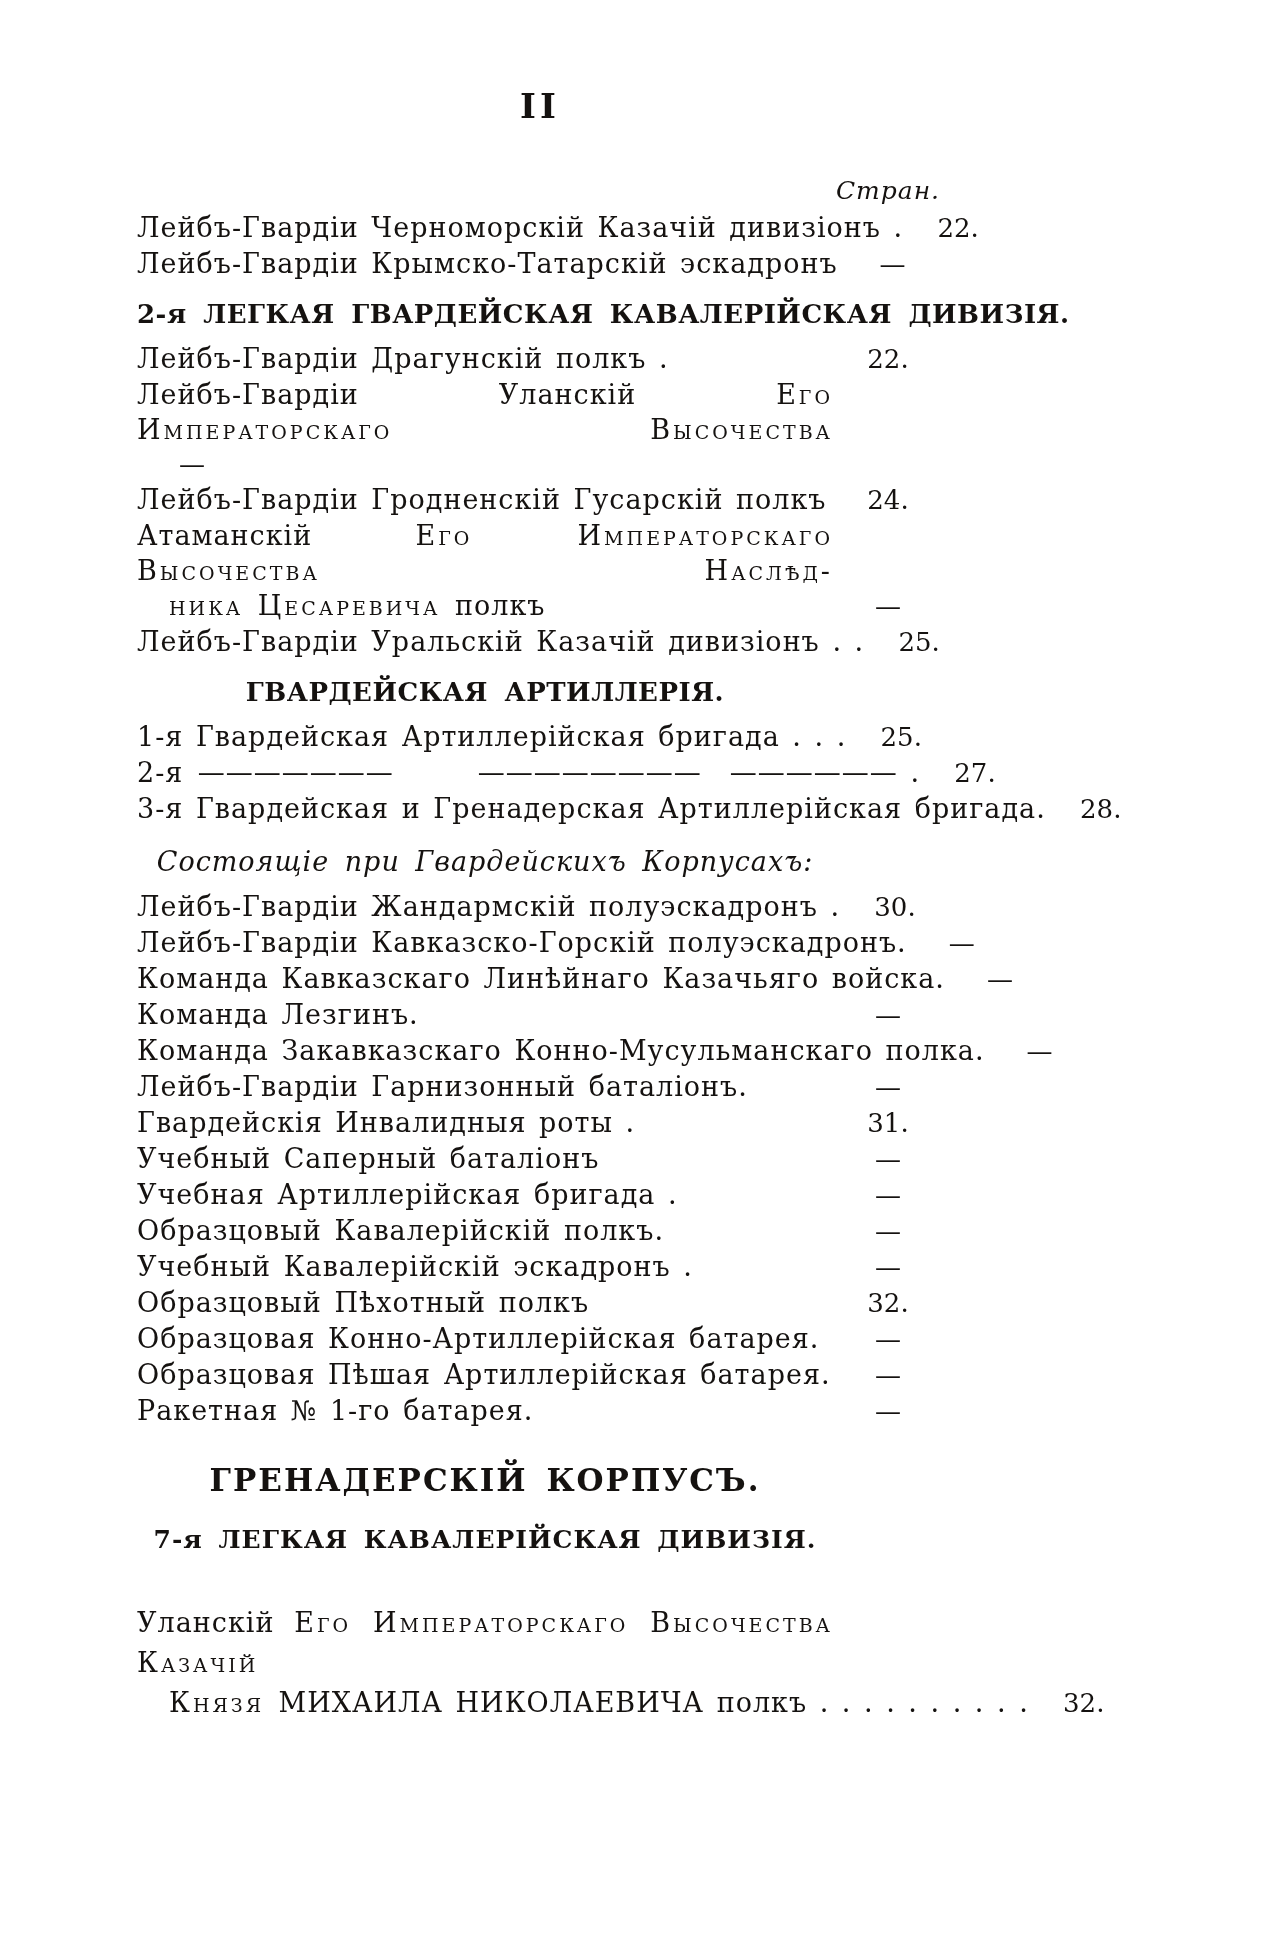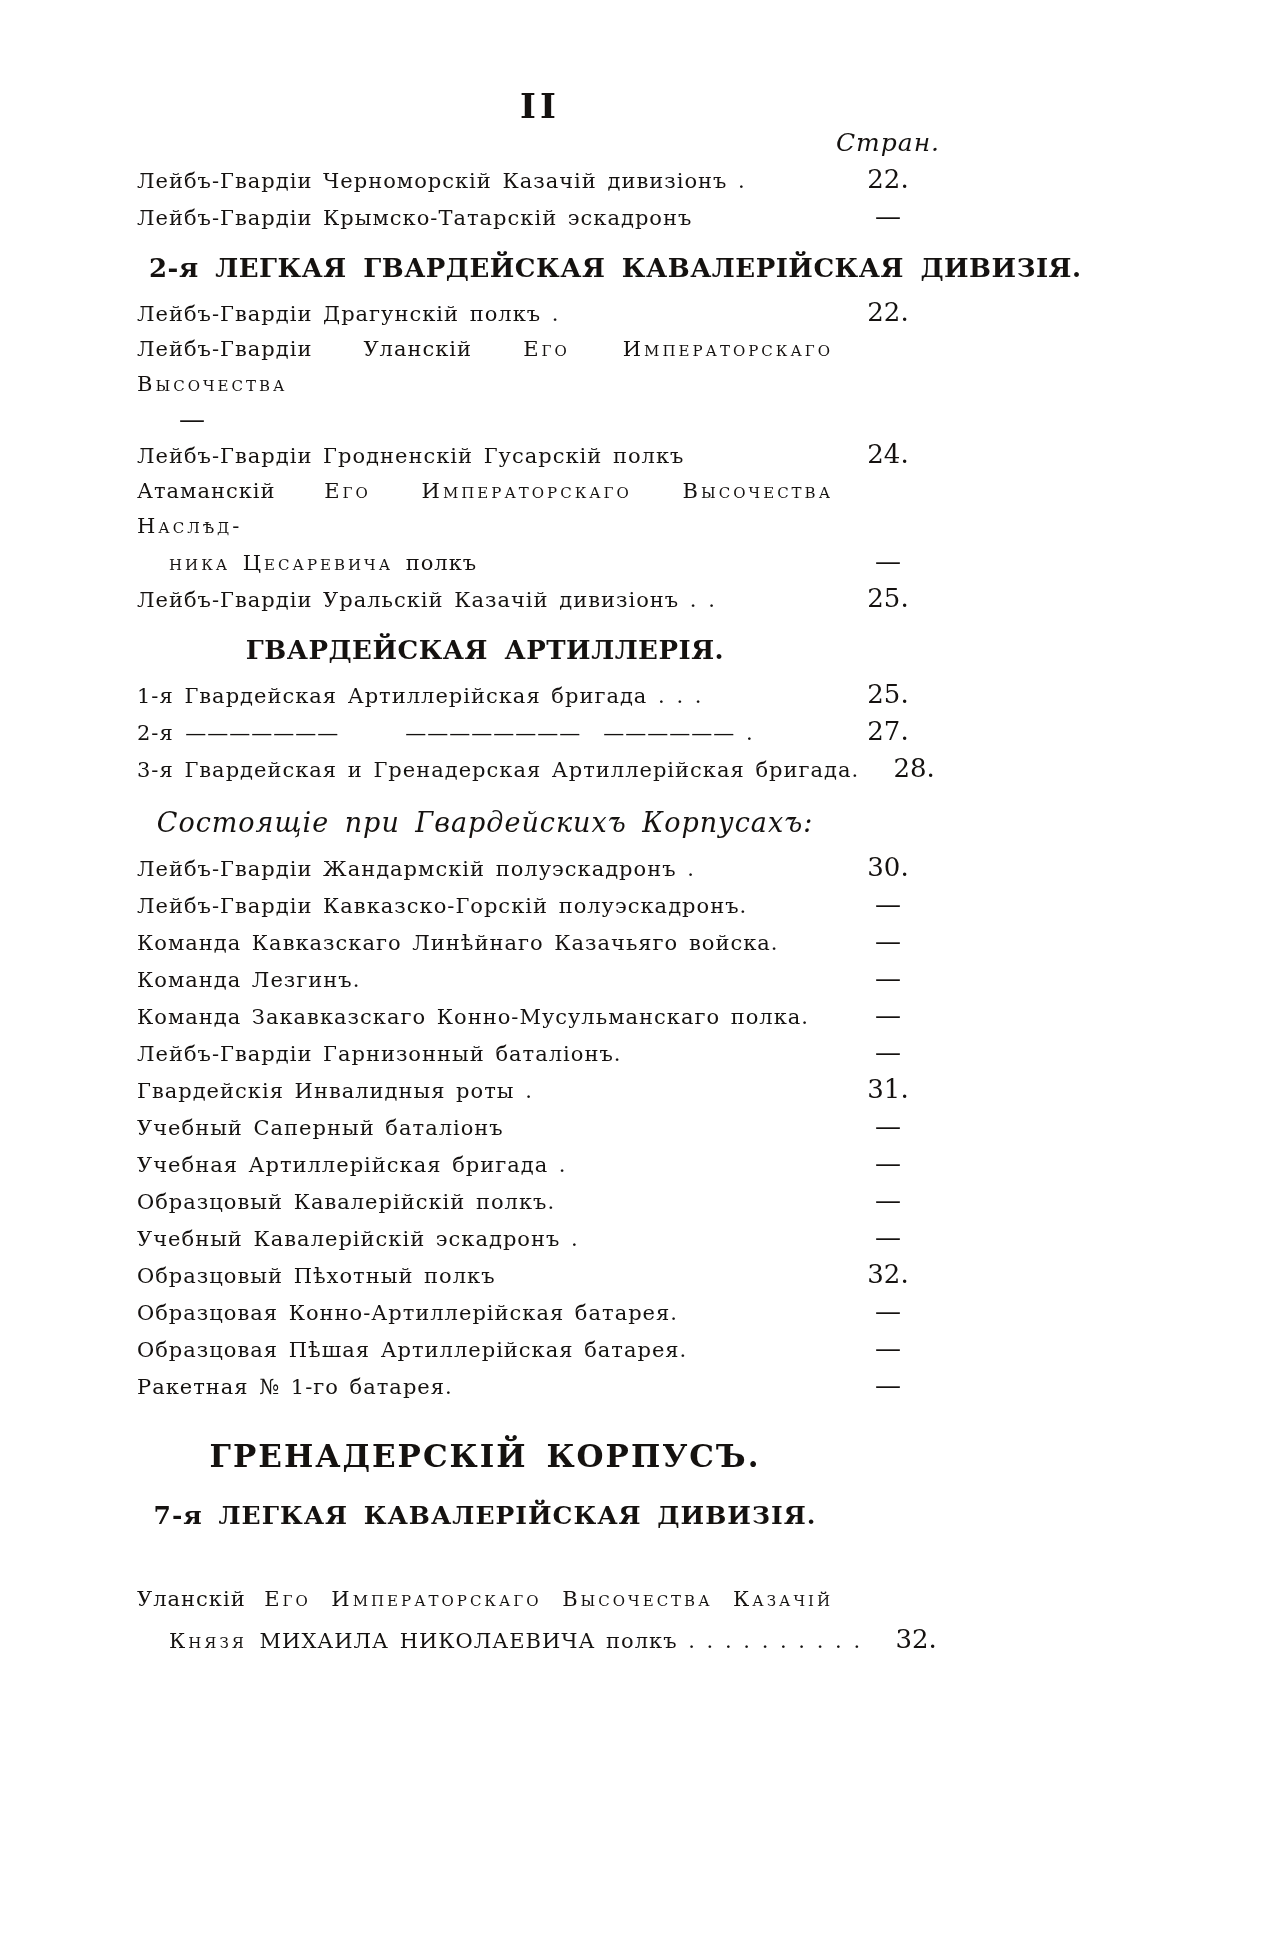--- a/index.html
+++ b/index.html
@@ -32,51 +32,52 @@
     margin-top: 2px;
     line-height: 30px;
   }
   .colhead-spacer { flex: 1 1 auto; }
   .colhead {
     flex: 0 0 110px;
     text-align: center;
     font-style: italic;
     font-size: 25px;
     letter-spacing: 1px;
+    margin-top: 48px;
   }
   #toc { margin-top: 4px; }
   .line {
     display: flex;
     align-items: baseline;
     line-height: 35px;
   }
   .lbl {
     flex: 1 1 auto;
-    font-size: 21px;
+    font-size: 27px;
     letter-spacing: 1px;
     word-spacing: 3px;
     white-space: nowrap;
   }
   .lbl.fill {
     white-space: normal;
     text-align: justify;
     text-align-last: justify;
   }
   .line.cont .lbl { padding-left: 32px; }
   .pg {
     flex: 0 0 110px;
     text-align: center;
     font-size: 26px;
   }
   .sc {
     font-variant: small-caps;
     letter-spacing: 3px;
   }
   
-  .section { margin: 15px 12px 9px; }
+  .section { margin: 15px 0 9px; }
   .section .lbl {
     text-align: center;
     font-weight: bold;
     font-size: 26px;
     letter-spacing: 0.5px;
     word-spacing: 7px;
   }
   .italic-h { margin: 17px 0 10px; }
   .italic-h .lbl {
     text-align: center;

